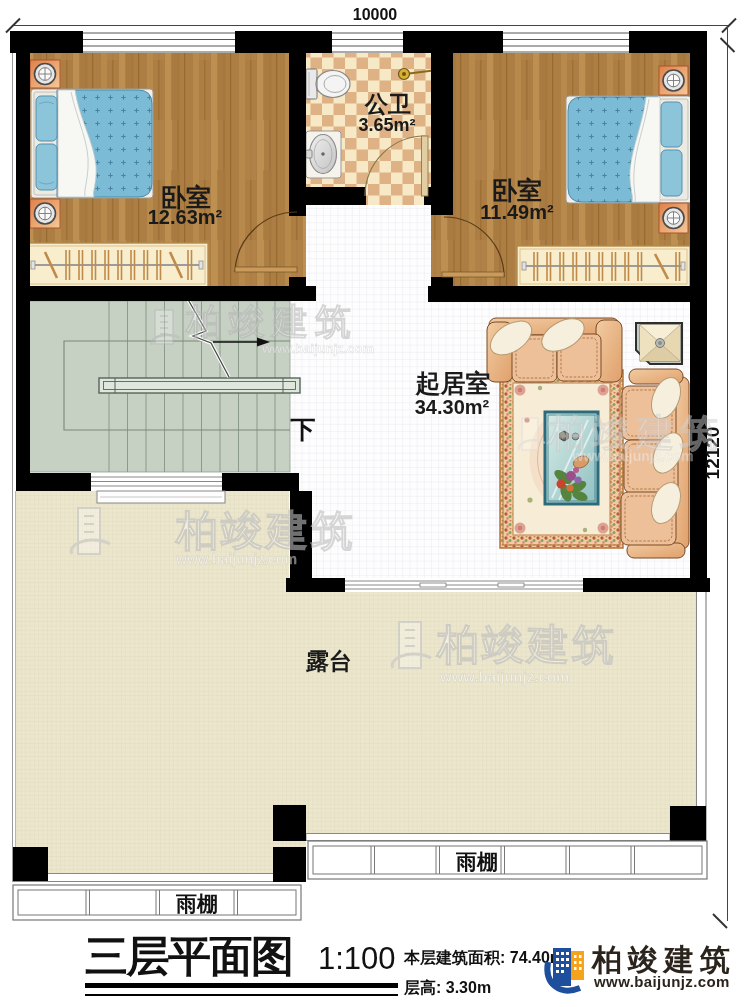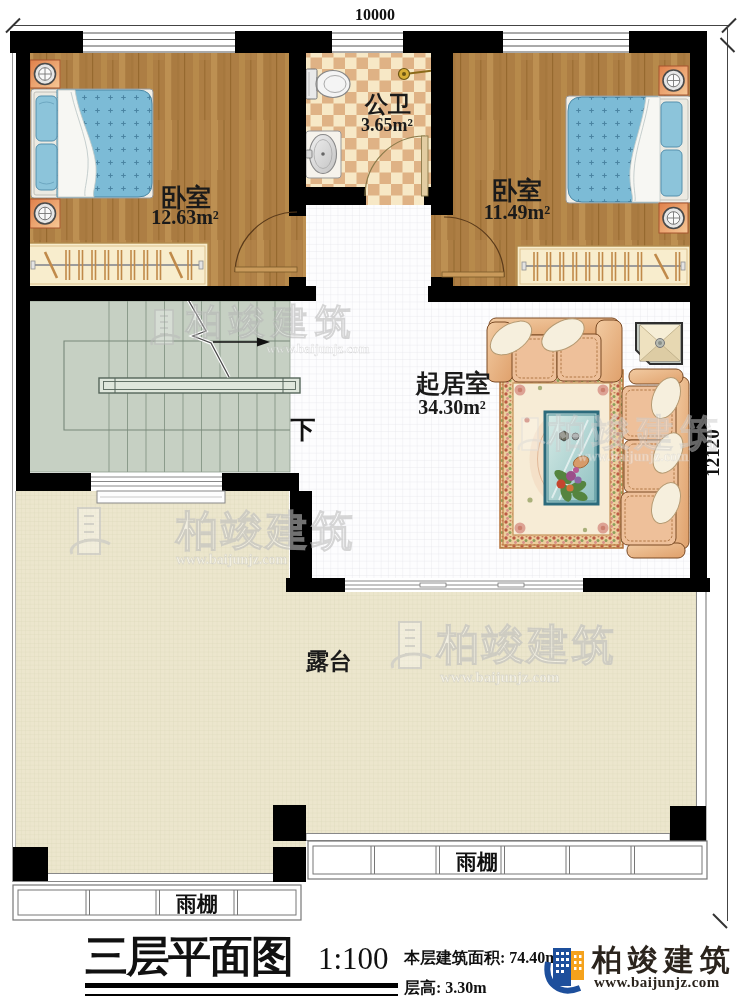--- a/index.html
+++ b/index.html
@@ -1,16 +1,16 @@
 <!DOCTYPE html>
 <html><head>
 <meta charset="utf-8">
 <style>
 html,body{margin:0;padding:0;background:#fff;}
-#page{width:750px;height:1007px;position:relative;background:#eab308;font-family:Liberation Serif, serif;}
+#page{width:750px;height:1007px;position:relative;background:#eab308;font-family:Liberation Sans, sans-serif;}
 svg{position:absolute;top:0;left:0;}
 </style>
 </head>
 <body>
 <div id="page">
 <svg width="750" height="1007" viewBox="0 0 750 1007">
 <defs>
 <pattern id="wood" width="46" height="120" patternUnits="userSpaceOnUse">
   <rect width="46" height="120" fill="#ad7e44"></rect>
   <rect x="0" width="1.2" height="120" fill="#96692f"></rect>

